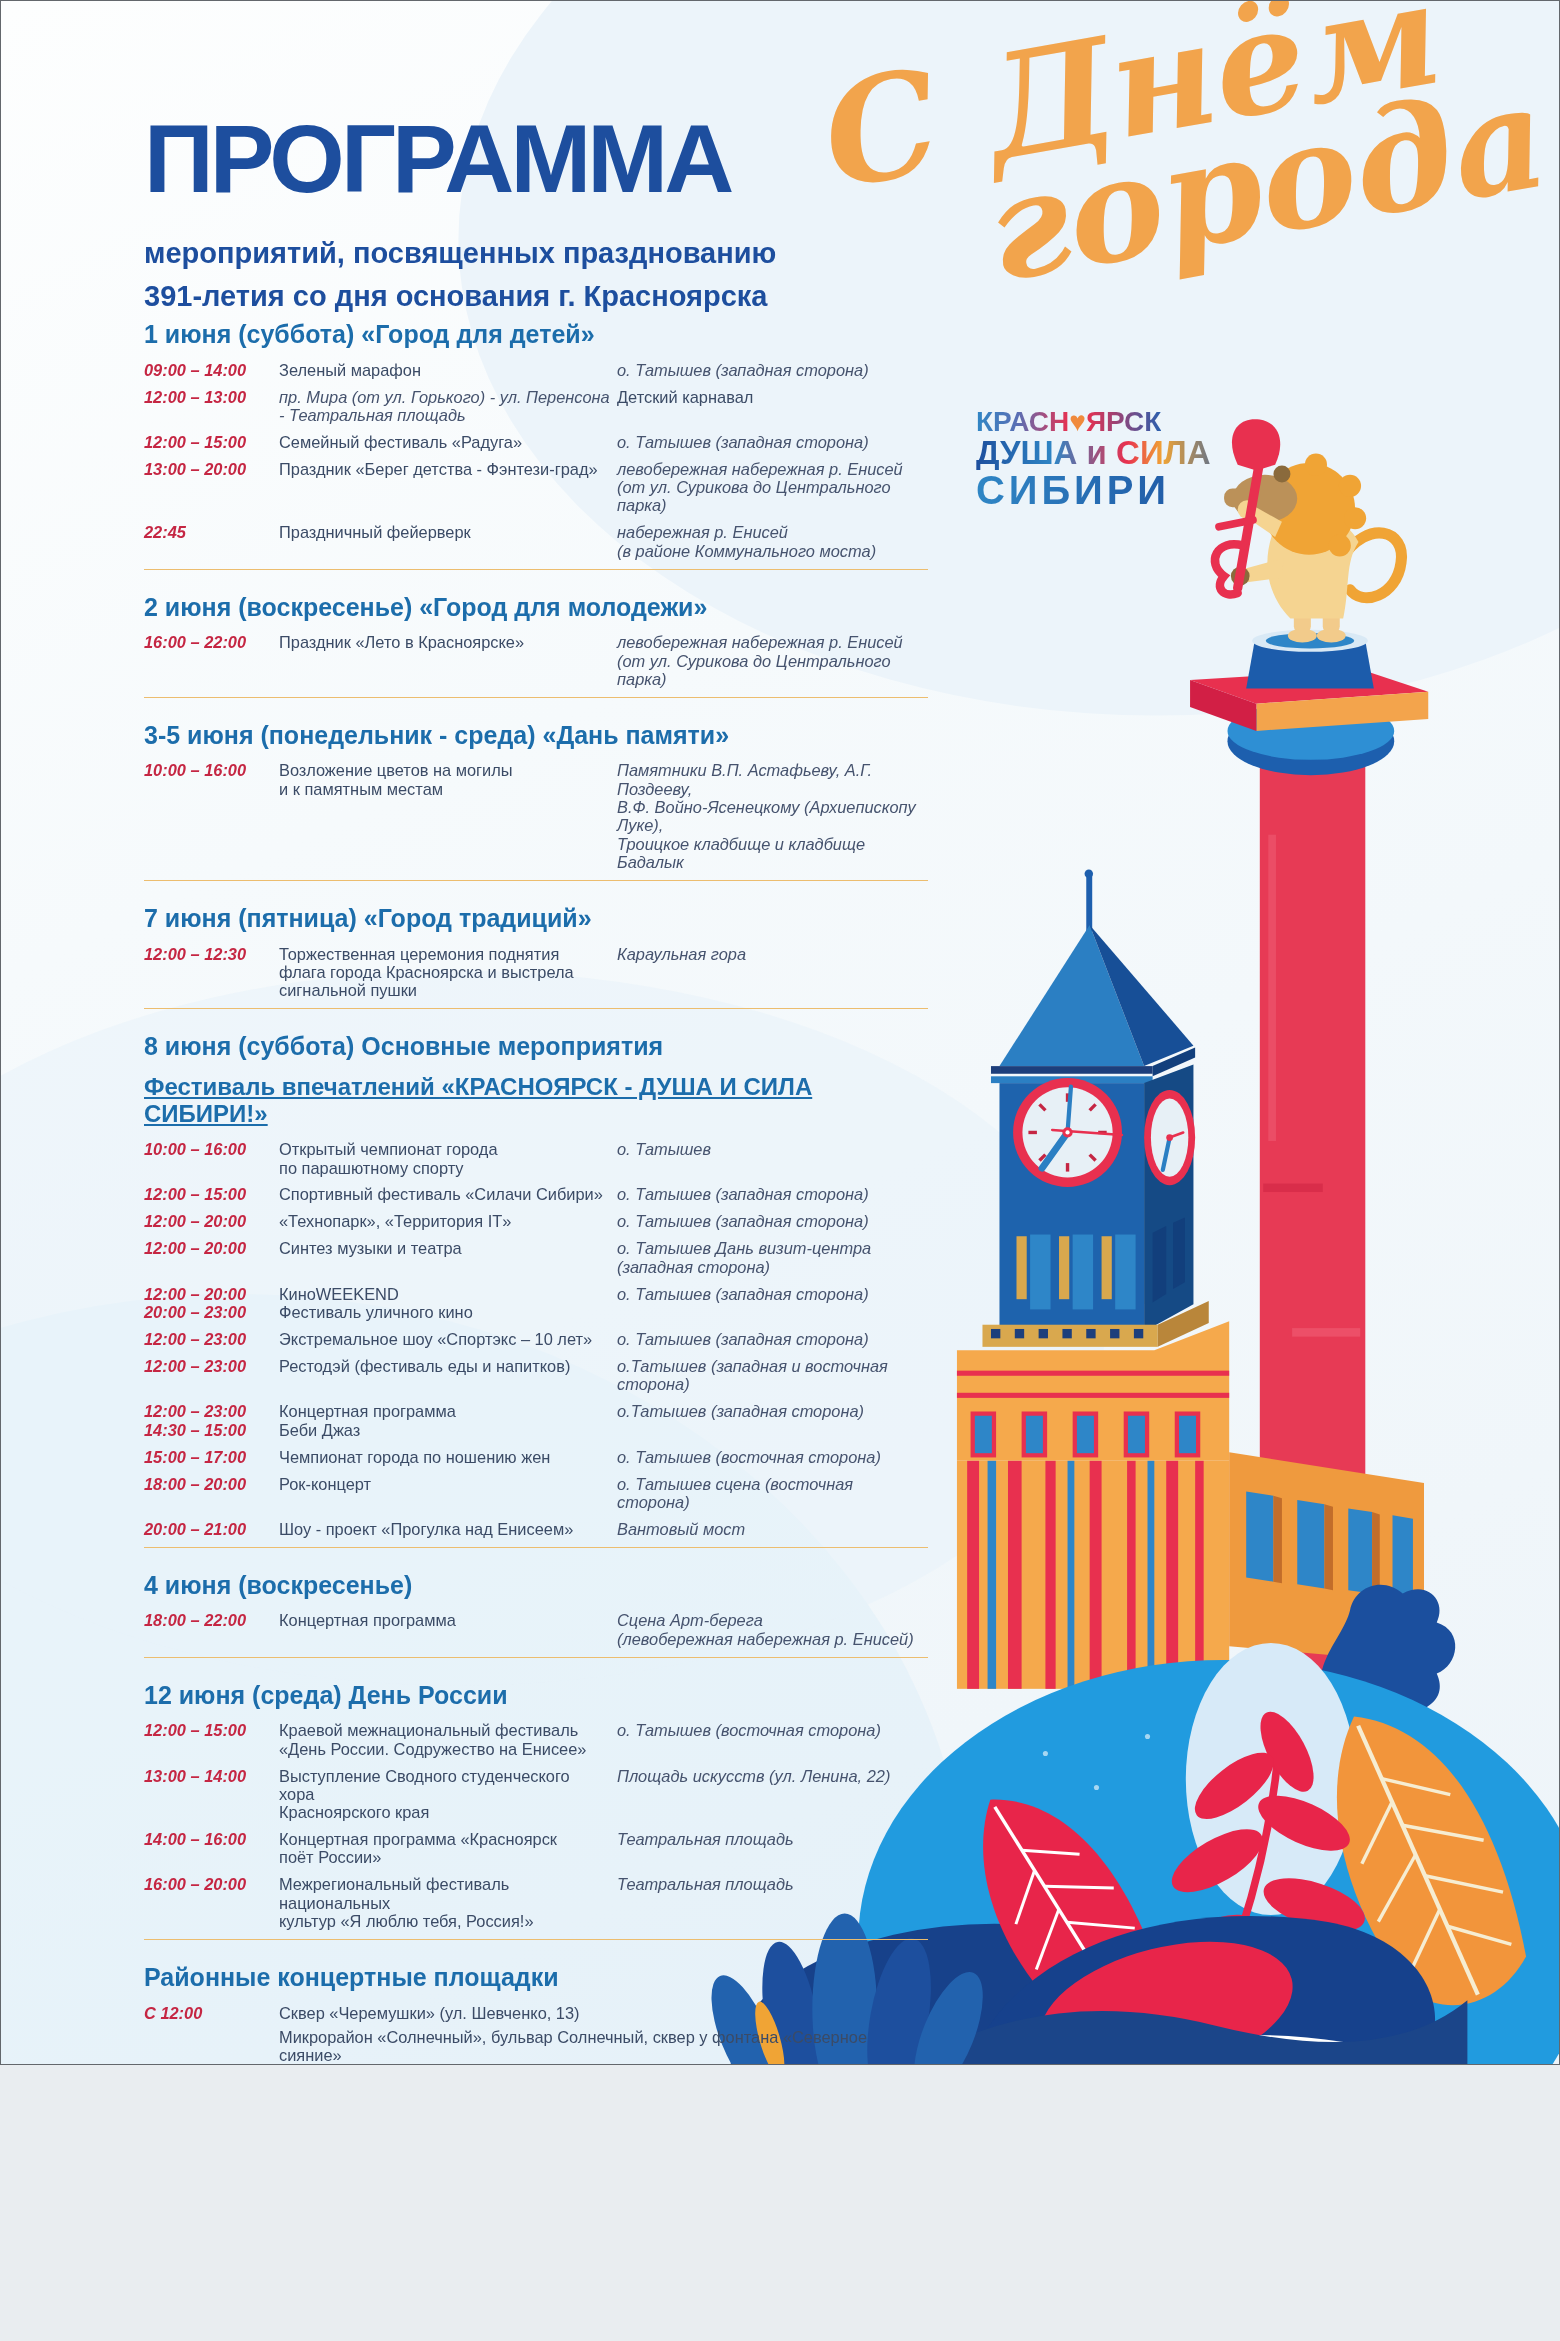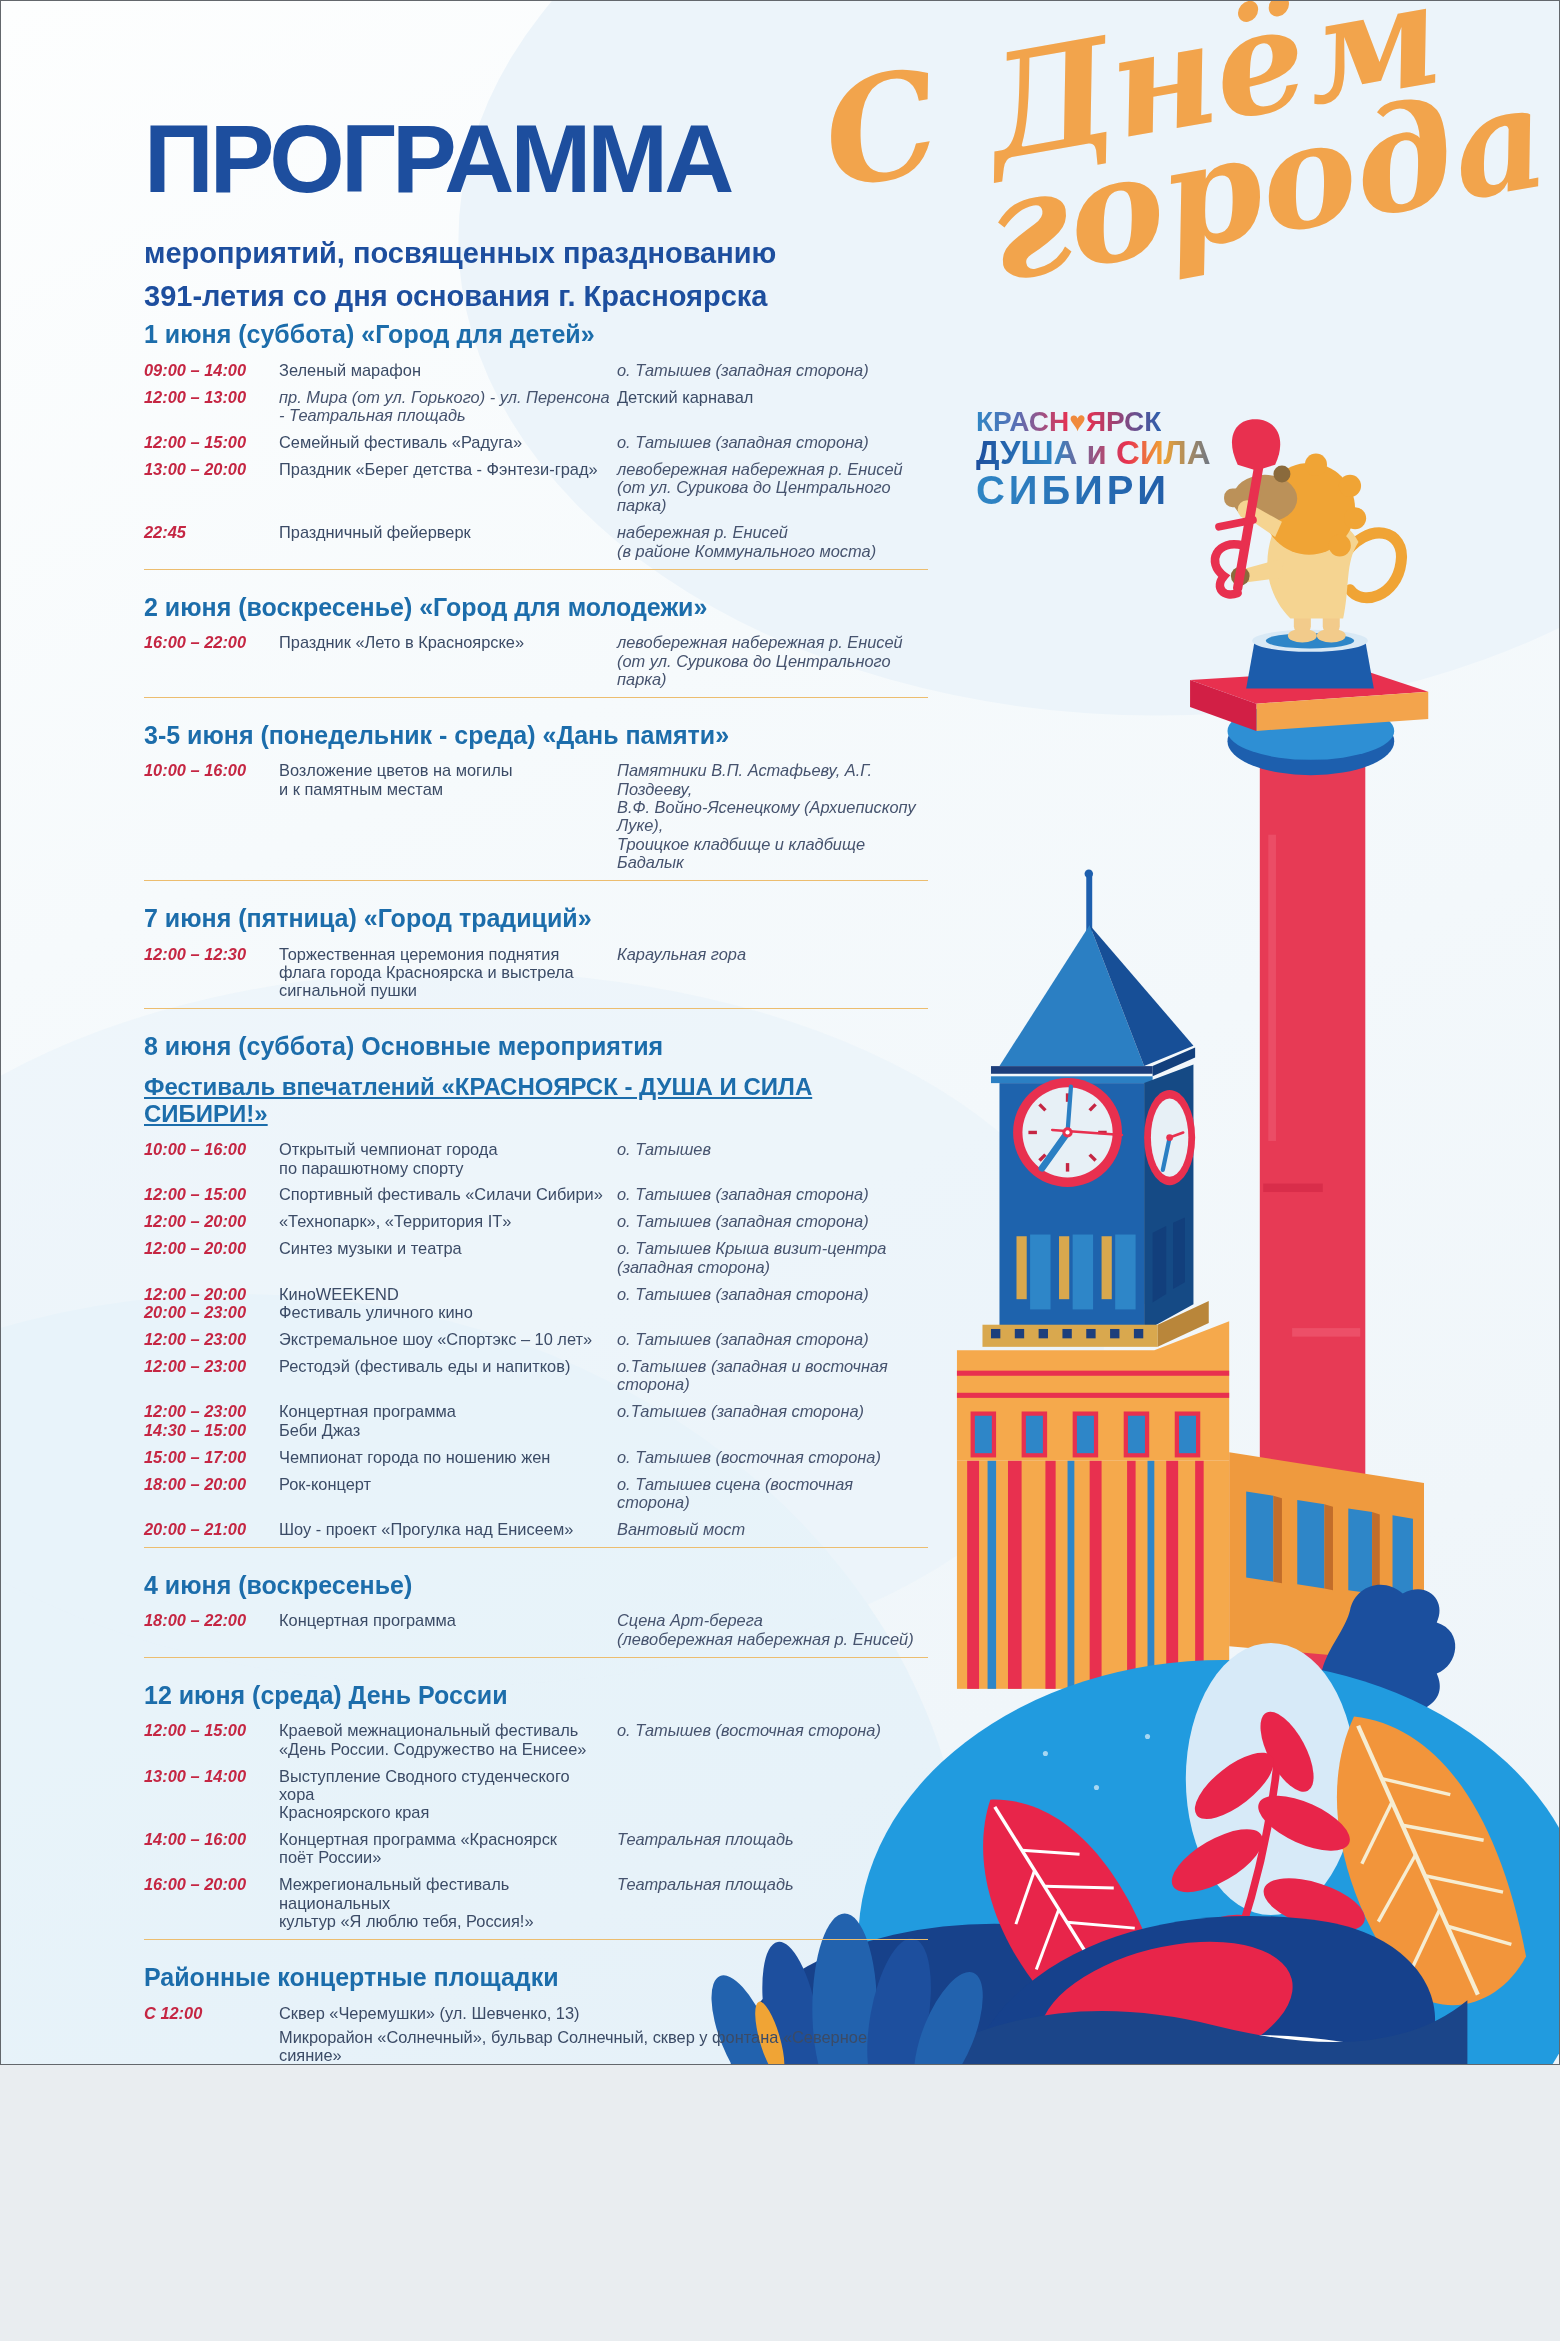--- a/index.html
+++ b/index.html
@@ -404,21 +404,21 @@
 
   <div class="row">
     <div class="cell time">12:00 – 20:00</div>
     <div class="cell name">«Технопарк», «Территория IT»</div>
     <div class="cell loc">о. Татышев (западная сторона)</div>
   </div>
 
   <div class="row">
     <div class="cell time">12:00 – 20:00</div>
     <div class="cell name">Синтез музыки и театра</div>
-    <div class="cell loc">о. Татышев Крыша визит-центра
+    <div class="cell loc">о. Татышев Дань визит-центра
 (западная сторона)</div>
   </div>
 
   <div class="row">
     <div class="cell time">12:00 – 20:00
 20:00 – 23:00</div>
     <div class="cell name">КиноWEEKEND
 Фестиваль уличного кино</div>
     <div class="cell loc">о. Татышев (западная сторона)</div>
   </div>
@@ -487,20 +487,21 @@
     <div class="cell time">12:00 – 15:00</div>
     <div class="cell name">Краевой межнациональный фестиваль
 «День России. Содружество на Енисее»</div>
     <div class="cell loc">о. Татышев (восточная сторона)</div>
   </div>
 
   <div class="row">
     <div class="cell time">13:00 – 14:00</div>
     <div class="cell name">Выступление Сводного студенческого хора
 Красноярского края</div>
+    <div class="cell loc">Площадь искусств (ул. Ленина, 22)</div>
   </div>
 
   <div class="row">
     <div class="cell time">14:00 – 16:00</div>
     <div class="cell name">Концертная программа «Красноярск
 поёт России»</div>
     <div class="cell loc">Театральная площадь</div>
   </div>
 
   <div class="row">

